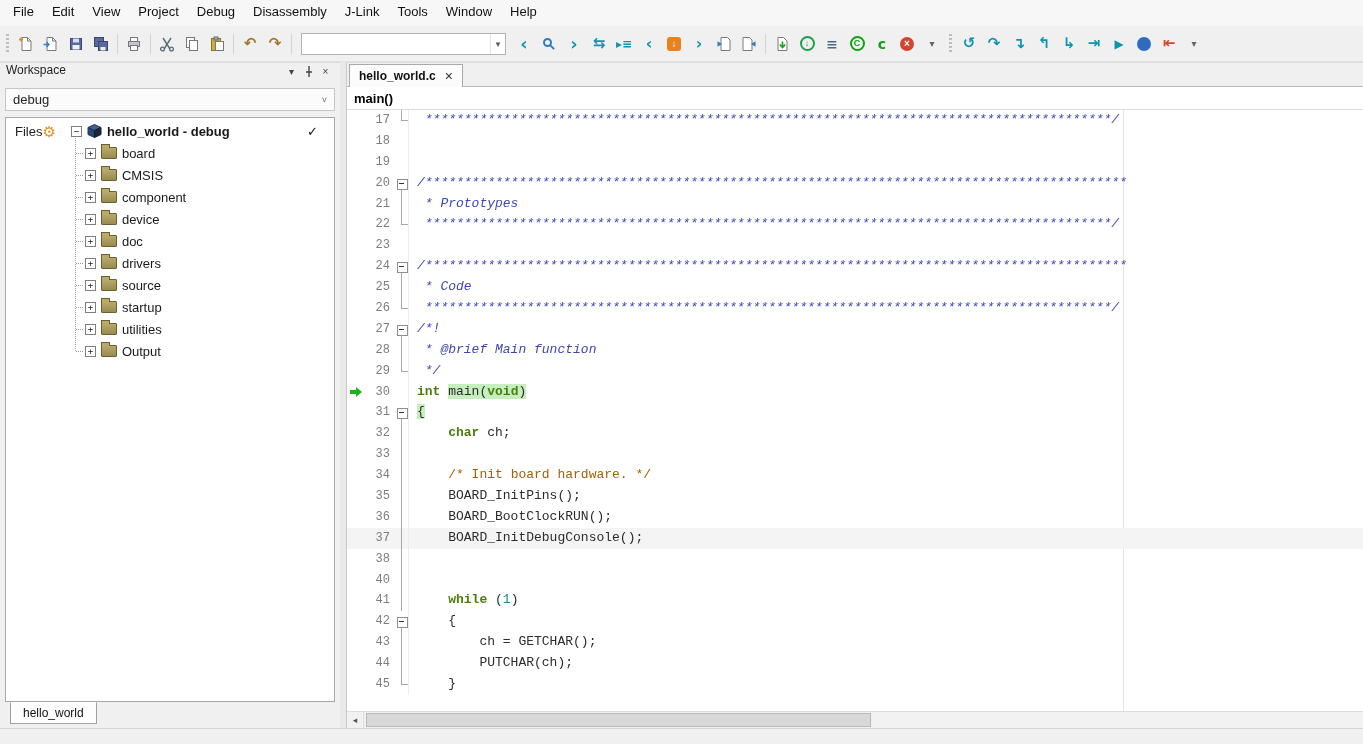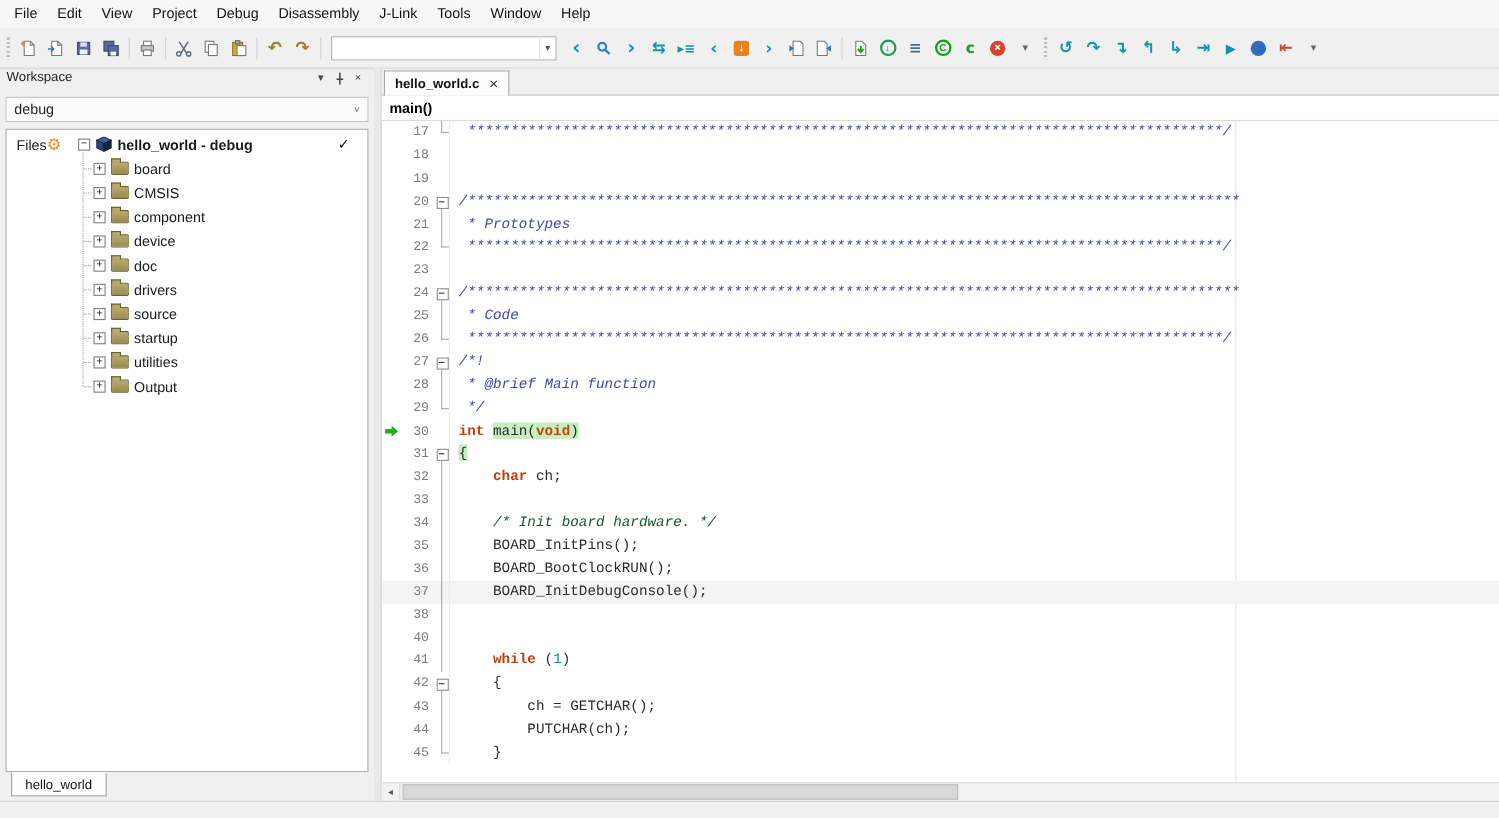--- a/index.html
+++ b/index.html
@@ -61,23 +61,23 @@
 .g-exec{width:18px;flex:none;display:flex;align-items:center;justify-content:center}
 .exec-arrow{width:12px;height:11px;background:#1db31d;clip-path:polygon(0 32%,50% 32%,50% 5%,100% 50%,50% 95%,50% 68%,0 68%)}
 .lnum{width:30px;flex:none;text-align:right;padding-right:5px;color:#7d7d7d;font-size:12px}
 .fold{width:14px;flex:none;position:relative;border-right:1px solid #ececec}
 .fold-mid{background:linear-gradient(#a8a8a8,#a8a8a8) no-repeat 6px 0/1px 100%}
 .fold-end{background:linear-gradient(#a8a8a8,#a8a8a8) no-repeat 6px 0/1px 11px,linear-gradient(#a8a8a8,#a8a8a8) no-repeat 6px 10px/7px 1px}
 .fold-start{background:linear-gradient(#a8a8a8,#a8a8a8) no-repeat 6px 16px/1px 5px}
 .fold-start::before{content:"";position:absolute;left:2px;top:6px;width:9px;height:9px;border:1px solid #8f8f8f;background:#fff}
 .fold-start::after{content:"";position:absolute;left:4px;top:10px;width:5px;border-top:1px solid #333}
 .ltext{padding-left:8px;color:#2b2b2b}
-.kw{font-weight:bold;color:#c2410c}
+.kw{font-weight:bold;color:#4d7c0f}
 .cb{color:#3f46b4;font-style:italic}
-.cg{color:#14532d;font-style:italic}
+.cg{color:#a16207;}
 .num{color:#138a8a}
 .str{color:#44445e}
 .hl{background:#c6efbe}
 .hscroll{height:17px;flex:none;background:#f2f2f2;border-top:1px solid #dcdcdc;position:relative}
 .hs-btn{position:absolute;left:0;top:0;width:17px;height:16px;display:flex;align-items:center;justify-content:center;color:#555;font-size:9px;border-right:1px solid #dcdcdc;cursor:default}
 .hs-thumb{position:absolute;left:19px;top:1px;width:505px;height:14px;background:#d8d8d8;border:1px solid #b9b9b9;cursor:default}
 .pin-svg{display:block}
 </style>
 </head>
 <body>

